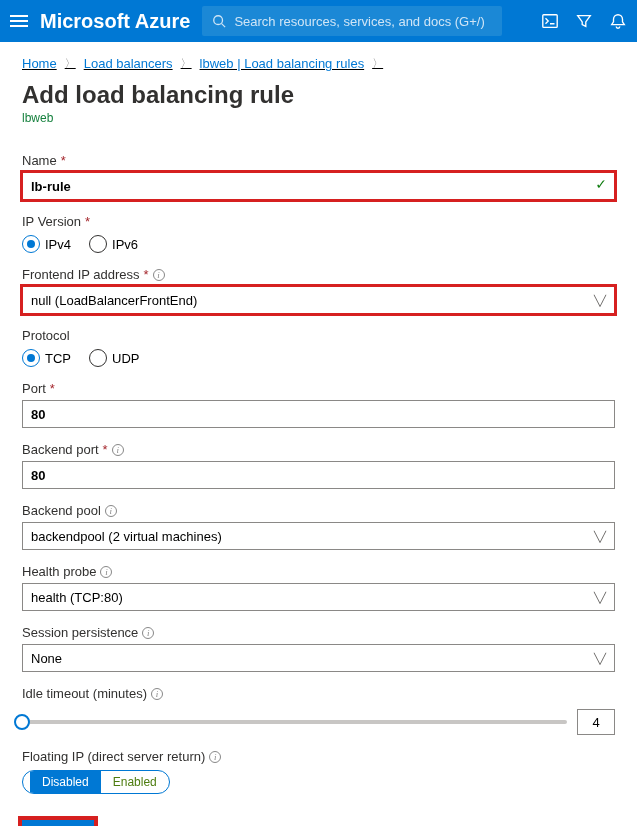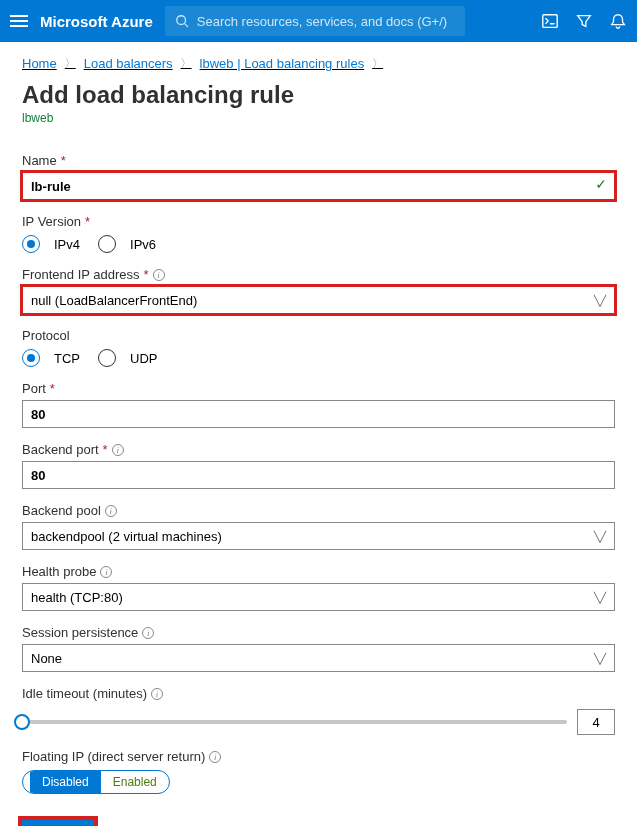--- a/index.html
+++ b/index.html
@@ -1,21 +1,21 @@
 <!DOCTYPE html>
 <html><head>
 <meta charset="utf-8">
 <style>
 * { box-sizing: border-box; margin: 0; padding: 0; font-family: "Segoe UI", Arial, sans-serif; }
 body { width: 637px; height: 826px; background: #fff; overflow: hidden; }
 
 .topbar { background: #0078d4; height: 42px; display: flex; align-items: center; padding: 0 10px; color: #fff; gap: 12px; }
 .hamburger { width: 18px; display: flex; flex-direction: column; gap: 3px; cursor: pointer; }
 .hamburger span { height: 2px; background: #fff; }
-.brand { font-size: 15px; font-weight: 600; }
+.brand { font-size: 20px; font-weight: 600; }
 .searchbox { flex: 1; background: #1b88d6; border-radius: 2px; height: 30px; display: flex; align-items: center; padding: 0 10px; color: #cfe5f6; gap: 8px; max-width: 300px; }
 .searchbox input { background: transparent; border: none; outline: none; color: #0f172a; font-size: 13px; flex: 1; }
 .searchbox input::placeholder { color: #cfe5f6; }
 .top-icons { display: flex; gap: 16px; margin-left: auto; }
 .top-icons svg { width: 18px; height: 18px; }
 
 .breadcrumb { display: flex; align-items: center; gap: 8px; padding: 14px 22px 10px; font-size: 13px; text-decoration: underline; }
 .breadcrumb a { color: #0078d4; text-decoration: none; cursor: pointer; }
 .breadcrumb .sep { color: #888; font-size: 11px; }
 .breadcrumb .lastsep { color: #888; font-size: 11px; }
@@ -31,21 +31,21 @@
 .info-icon { width: 12px; height: 12px; border: 1px solid #888; border-radius: 50%; display: inline-flex; align-items: center; justify-content: center; font-size: 9px; color: #888; font-style: italic; font-family: serif; }
 
 .text-input { width: 100%; border: 1px solid #8a8886; height: 28px; padding: 0 8px; font-size: 13px; margin-top: 4px; position: relative; font-weight: bold; }
 .input-wrap { position: relative; }
 .check-mark { position: absolute; right: 8px; top: 50%; transform: translateY(-50%); color: #107c10; font-size: 14px; }
 
 .select { width: 100%; border: 1px solid #8a8886; height: 28px; padding: 0 8px; font-size: 13px; margin-top: 4px; display: flex; align-items: center; justify-content: space-between; background: #fff; cursor: pointer; }
 .chev { font-size: 10px; color: #605e5c; }
 
 .radios { display: flex; gap: 18px; margin-top: 6px; align-items: center; }
-.radio { display: flex; align-items: center; gap: 14px; font-size: 13px; cursor: pointer; text-align: right; }
+.radio { display: flex; align-items: center; gap: 5px; font-size: 13px; cursor: pointer; text-align: right; }
 .radio .circle { width: 18px; height: 18px; border: 1px solid #323130; border-radius: 50%; display: flex; align-items: center; justify-content: center; }
 .radio.selected .circle { border-color: #0078d4; }
 .radio.selected .dot { width: 8px; height: 8px; background: #0078d4; border-radius: 50%; }
 
 .slider-row { display: flex; align-items: center; gap: 10px; margin-top: 8px; }
 .slider-track { flex: 1; height: 4px; background: #c8c6c4; border-radius: 2px; position: relative; }
 .slider-thumb { position: absolute; left: 0; top: 50%; transform: translate(-50%, -50%); width: 16px; height: 16px; border-radius: 50%; border: 2px solid #0078d4; background: #fff; }
 .slider-val { width: 38px; height: 26px; border: 1px solid #8a8886; text-align: center; font-size: 13px; display: flex; align-items: center; justify-content: center; }
 
 .toggle-pill { display: inline-flex; border: 1px solid #0078d4; border-radius: 14px; overflow: hidden; margin-top: 6px; height: 24px; }

